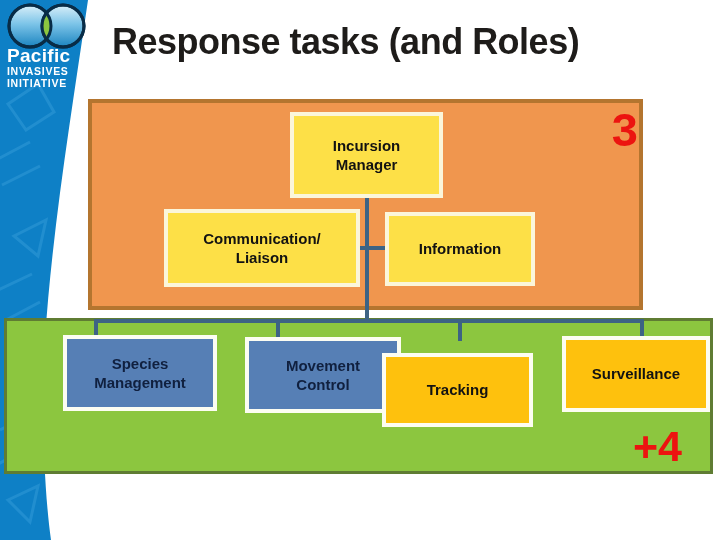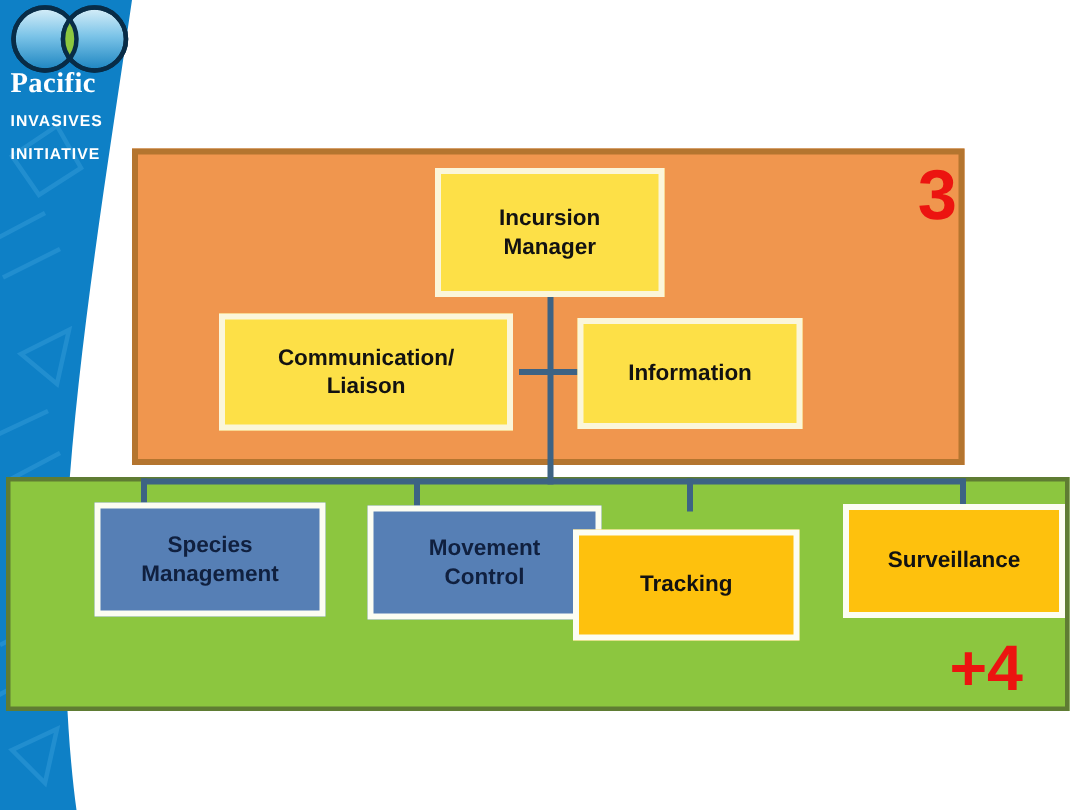--- a/index.html
+++ b/index.html
@@ -3,22 +3,22 @@
 <meta charset="utf-8">
 <style>
   html,body{margin:0;padding:0;background:#ffffff;}
   .slide{
     position:relative;width:720px;height:540px;background:#ffffff;
     font-family:"Liberation Sans",sans-serif;overflow:hidden;
   }
   
   .sidebar-svg{position:absolute;left:0;top:0;}
   .logo-text{position:absolute;left:7px;top:46px;width:100px;color:#ffffff;}
-  .logo-brand{font-size:19px;font-weight:bold;line-height:1.0;letter-spacing:0.3px;font-family:Liberation Serif, serif;}
-  .logo-sub{font-size:10.5px;font-weight:bold;letter-spacing:0.7px;line-height:1.18;margin-top:10px;}
+  .logo-brand{font-size:19px;font-weight:bold;line-height:1.0;letter-spacing:0.3px;}
+  .logo-sub{font-size:10.5px;font-weight:bold;letter-spacing:0.7px;line-height:1.18;margin-top:0;}
   
   .page-title{
     position:absolute;left:112px;top:21px;width:560px;
     font-size:36px;font-weight:600;color:#1e1c1a;letter-spacing:-0.5px;
   }
   
   .panel{position:absolute;box-sizing:border-box;}
   .panel-orange{left:88px;top:99px;width:555px;height:211px;background:#F0964E;border:4px solid #B4752F;}
   .panel-green{left:4px;top:318px;width:709px;height:156px;background:#8CC63F;border:3px solid #5F7C33;}
   
@@ -34,21 +34,21 @@
   .node{
     position:absolute;box-sizing:border-box;
     display:flex;align-items:center;justify-content:center;
     text-align:center;font-weight:bold;font-size:15px;line-height:1.3;
     white-space:pre-line;color:#121212;
   }
   .node-green{background:#fde047;border:4px solid #FBF6DA;}
   .node-blue{background:#567FB5;border:4px solid #FCFDF2;color:#10203f;margin-left:45px;}
   .node-yellow{background:#FEC10D;border:4px solid #FCFDF2;}
   .node-incursion{left:290px;top:112px;width:153px;height:86px;}
-  .node-communication{left:146px;top:209px;width:196px;height:78px;padding:0 40px;}
+  .node-communication{left:164px;top:209px;width:196px;height:78px;padding:0 40px;}
   .node-information{left:385px;top:212px;width:150px;height:74px;}
   .node-species{left:18px;top:335px;width:154px;height:76px;}
   .node-movement{left:200px;top:337px;width:156px;height:76px;}
   .node-tracking{left:382px;top:337px;width:151px;height:74px;margin-top:16px;}
   .node-surveillance{left:562px;top:336px;width:148px;height:76px;}
   
   .badge{position:absolute;font-weight:bold;color:#EC1410;text-align:right;}
   .badge-top{left:576px;top:102px;width:62px;font-size:47px;}
   .badge-bottom{left:592px;top:422px;width:90px;font-size:43px;}
 </style>
@@ -84,20 +84,21 @@
       <circle cx="63" cy="26" r="21" fill="none" stroke="#082c47" stroke-width="3"></circle>
     </g>
   </svg>
 
   <div class="logo-text">
     <div class="logo-brand">Pacific</div>
     <div class="logo-sub">INVASIVES</div>
     <div class="logo-sub">INITIATIVE</div>
   </div>
 
+  <div class="page-title">Response tasks (and Roles)</div>
 
   <div class="panel panel-orange"></div>
   <div class="panel panel-green"></div>
 
   <div class="conn conn-trunk"></div>
   <div class="conn conn-mid-h"></div>
   <div class="conn conn-main-h"></div>
   <div class="conn conn-stub-1"></div>
   <div class="conn conn-stub-2"></div>
   <div class="conn conn-stub-3"></div>

